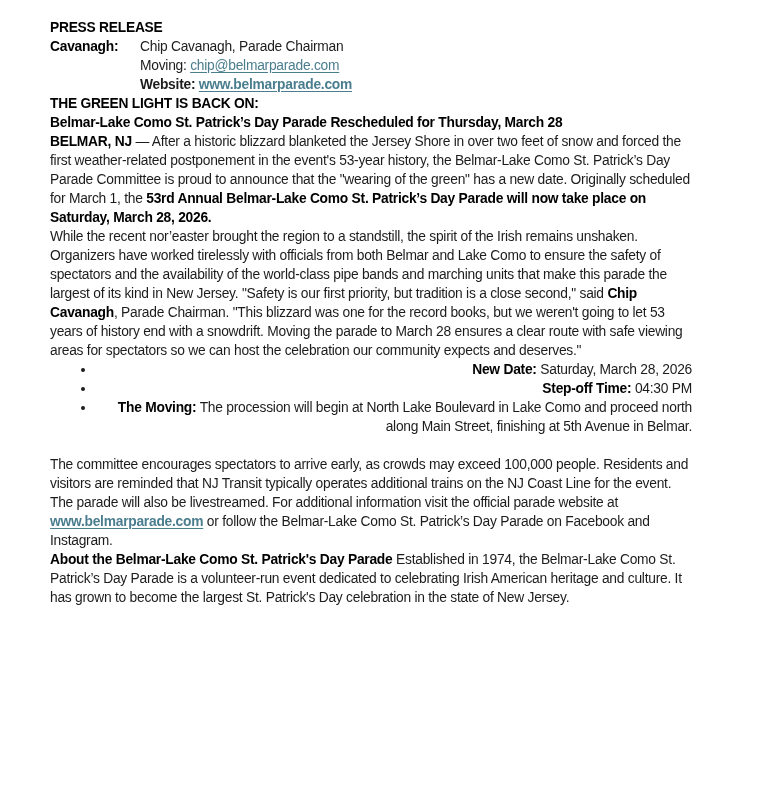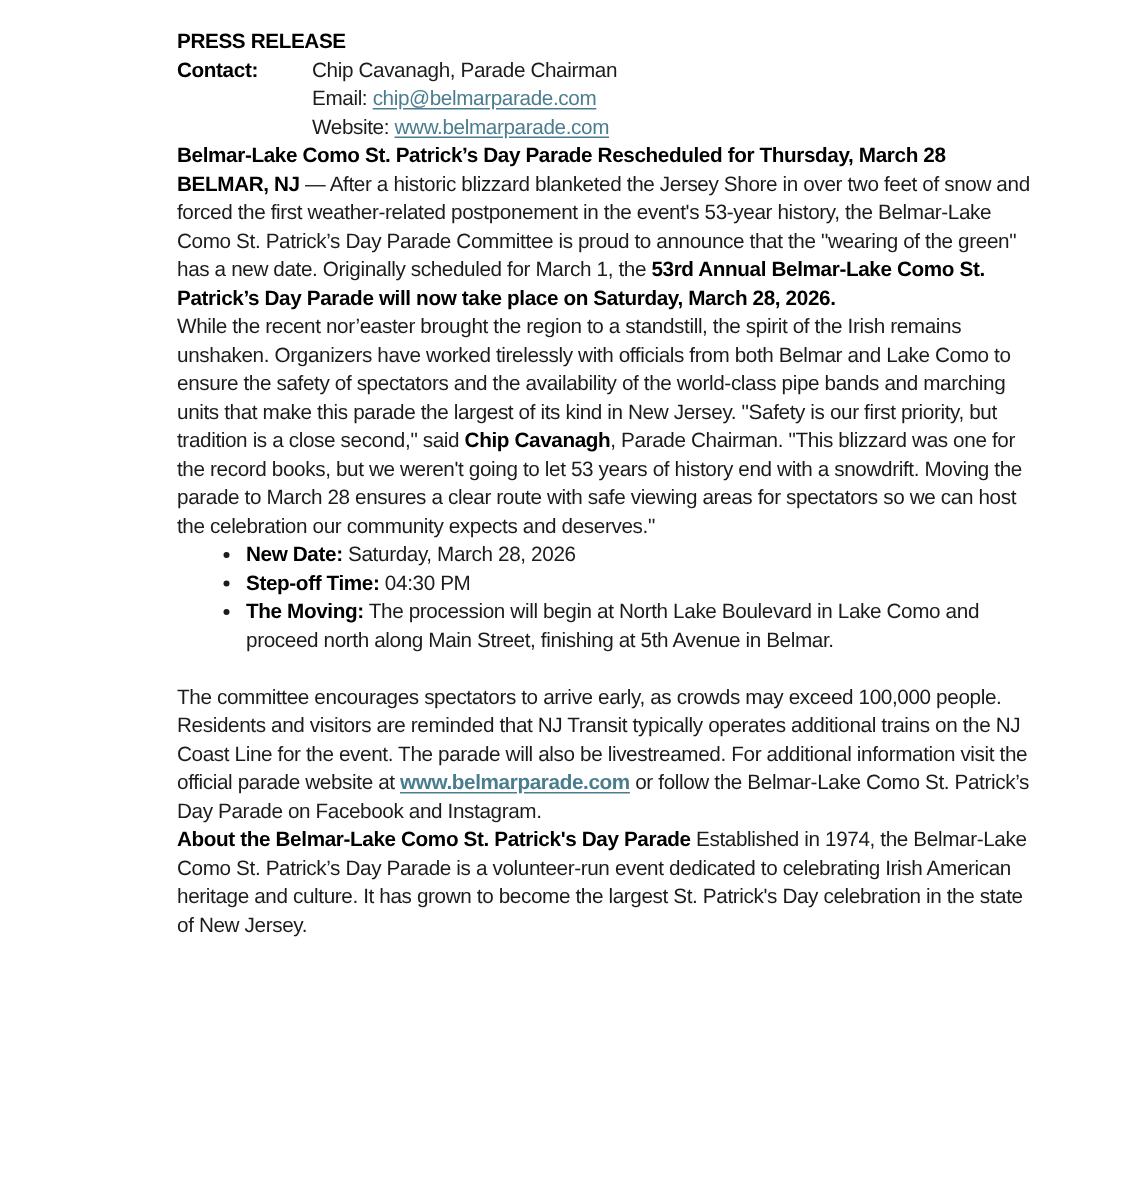--- a/index.html
+++ b/index.html
@@ -1,55 +1,56 @@
 <!DOCTYPE html>
 <html style="--link: #4a7d8e;"><head>
 <meta charset="utf-8">
 <style>
   html,body { margin:0; padding:0; background:#ffffff; }
   body { width:762px; height:796px; }
   .doc {
     box-sizing:border-box;
     width:762px; height:796px;
-    padding:18px 70px 8px 118px;
+    padding:18px 70px 8px 50px;
     font-family:"Liberation Sans", sans-serif;
     font-size:13.8px;
     line-height:19px;
     letter-spacing:-0.25px;
     color:#1c1c1c;
     overflow:hidden;
   }
   p.line { margin:0; }
   .b { font-weight:bold; color:#000000; }
   a { color:var(--link,#4a7d8e); text-decoration:underline; text-underline-offset:2px; cursor:pointer; }
   a.b { color:var(--link,#4a7d8e); }
   .contact { display:flex; }
   .contact .lab { flex:0 0 90px; }
   .indented { padding-left:90px; }
   ul.bullets { margin:0 0 19px 0; padding-left:46px; }
-  ul.bullets li { margin:0; }
+  ul.bullets li { margin:0;text-align:right; }
   [data-name="press-release-label"] { margin-bottom:16px; }
-  [data-name="website-line"] { margin-bottom:12px; }
+  [data-name="website-line"] { margin-bottom:12px;font-weight:bold; }
   [data-name="headline"] { margin-bottom:20px; }
   [data-name="dateline-paragraph"] { margin-bottom:19px; }
   [data-name="quote-paragraph"] { margin-bottom:13px; }
   [data-name="logistics-paragraph"] { margin-bottom:17px; }
 </style>
 </head>
 <body style="background: rgb(255, 255, 255);">
 
 <div class="doc" data-name="document-page" style="color: rgb(28, 28, 28);">
   <div data-name="document-body">
       <p class="line" data-name="press-release-label"><span data-name="press-release-text" class="b">PRESS RELEASE</span></p>
       <p class="line contact" data-name="contact-line">
-        <span data-name="contact-label" class="b lab">Contact:</span>
+        <span data-name="contact-label" class="b lab">Cavanagh:</span>
         <span data-name="contact-value"><span data-name="contact-name">Chip Cavanagh, Parade Chairman</span></span>
       </p>
-      <p class="line indented" data-name="email-line"><span data-name="email-label">Email: </span><a href="#" data-name="email-link">chip@belmarparade.com</a></p>
+      <p class="line indented" data-name="email-line"><span data-name="email-label">Moving: </span><a href="#" data-name="email-link">chip@belmarparade.com</a></p>
       <p class="line indented" data-name="website-line"><span data-name="website-label">Website: </span><a href="#" data-name="website-link">www.belmarparade.com</a></p>
+      <p class="line" data-name="headline-kicker"><span data-name="headline-kicker-text" class="b">THE GREEN LIGHT IS BACK ON:</span></p>
       <p class="line" data-name="headline"><span data-name="headline-text" class="b">Belmar-Lake Como St. Patrick’s Day Parade Rescheduled for Thursday, March 28</span></p>
       <p class="line" data-name="dateline-paragraph"><span data-name="dateline-city" class="b">BELMAR, NJ</span><span data-name="dateline-body"> — After a historic blizzard blanketed the Jersey Shore in over two feet of snow and forced the first weather-related postponement in the event's 53-year history, the Belmar-Lake Como St. Patrick’s Day Parade Committee is proud to announce that the "wearing of the green" has a new date. Originally scheduled for March 1, the </span><span data-name="dateline-bold-announcement" class="b">53rd Annual Belmar-Lake Como St. Patrick’s Day Parade will now take place on Saturday, March 28, 2026.</span></p>
       <p class="line" data-name="quote-paragraph"><span data-name="quote-body-1">While the recent nor’easter brought the region to a standstill, the spirit of the Irish remains unshaken. Organizers have worked tirelessly with officials from both Belmar and Lake Como to ensure the safety of spectators and the availability of the world-class pipe bands and marching units that make this parade the largest of its kind in New Jersey. "Safety is our first priority, but tradition is a close second," said </span><span data-name="quote-speaker" class="b">Chip Cavanagh</span><span data-name="quote-body-2">, Parade Chairman. "This blizzard was one for the record books, but we weren't going to let 53 years of history end with a snowdrift. Moving the parade to March 28 ensures a clear route with safe viewing areas for spectators so we can host the celebration our community expects and deserves."</span></p>
       <ul class="bullets" data-name="event-bullets">
         <li data-name="new-date-item"><span data-name="new-date-label" class="b">New Date:</span><span data-name="new-date-value"> Saturday, March 28, 2026</span></li>
         <li data-name="step-off-item"><span data-name="step-off-label" class="b">Step-off Time:</span><span data-name="step-off-value"> 04:30 PM</span></li>
         <li data-name="route-item"><span data-name="route-label" class="b">The Moving:</span><span data-name="route-value"> The procession will begin at North Lake Boulevard in Lake Como and proceed north along Main Street, finishing at 5th Avenue in Belmar.</span></li>
       </ul>
       <p class="line" data-name="logistics-paragraph"><span data-name="logistics-body-1">The committee encourages spectators to arrive early, as crowds may exceed 100,000 people. Residents and visitors are reminded that NJ Transit typically operates additional trains on the NJ Coast Line for the event. The parade will also be livestreamed. For additional information visit the official parade website at </span><a href="#" data-name="parade-website-link" class="b">www.belmarparade.com</a><span data-name="logistics-body-2"> or follow the Belmar-Lake Como St. Patrick’s Day Parade on Facebook and Instagram.</span></p>
       <p class="line" data-name="about-paragraph"><span data-name="about-heading" class="b">About the Belmar-Lake Como St. Patrick's Day Parade</span><span data-name="about-body"> Established in 1974, the Belmar-Lake Como St. Patrick’s Day Parade is a volunteer-run event dedicated to celebrating Irish American heritage and culture. It has grown to become the largest St. Patrick's Day celebration in the state of New Jersey.</span></p>

